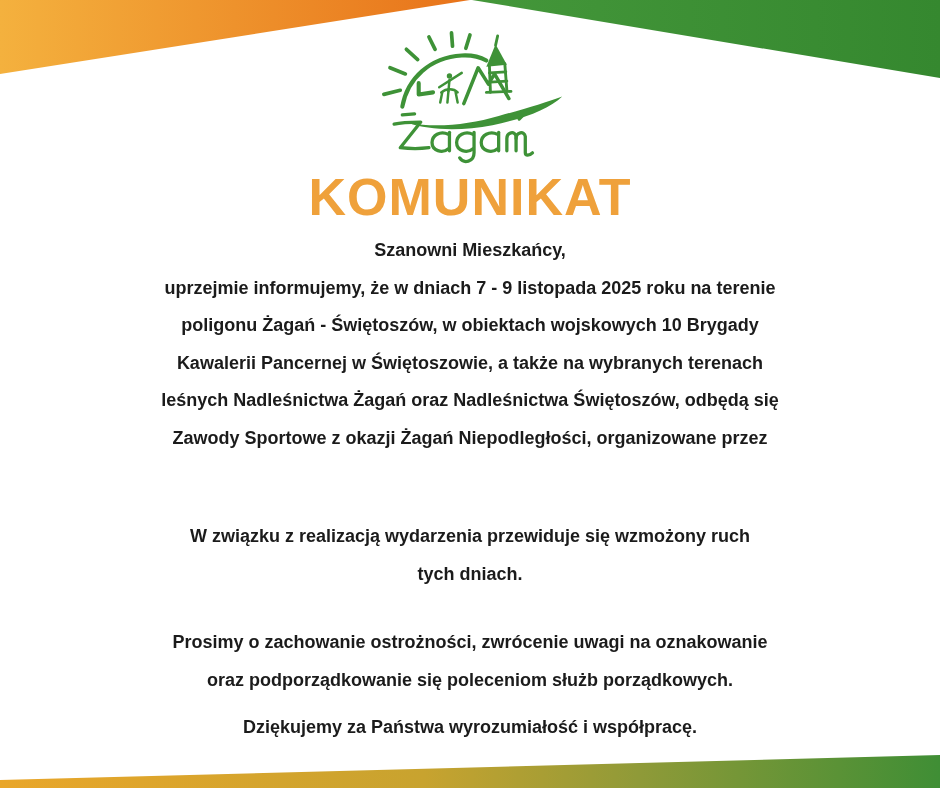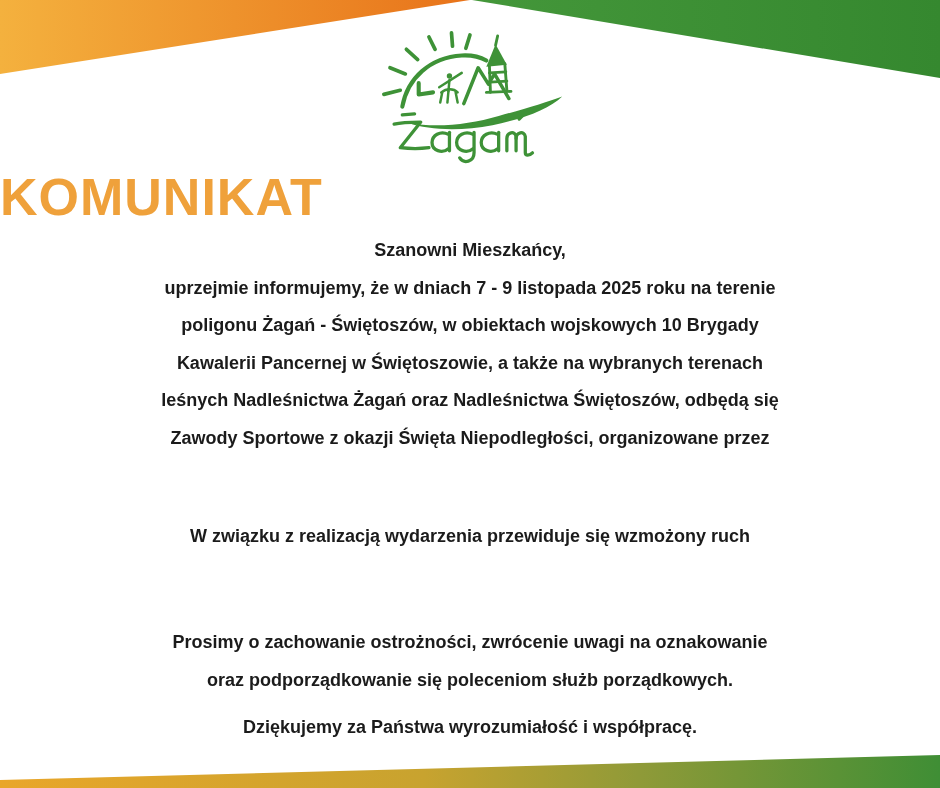--- a/index.html
+++ b/index.html
@@ -1,21 +1,21 @@
 <!DOCTYPE html>
 <html><head>
 <meta charset="utf-8">
 <style>
   html,body{margin:0;padding:0;background:#ffffff;}
   #page{position:relative;width:940px;height:788px;background:#ffffff;overflow:hidden;
         font-family:"Liberation Sans",sans-serif;}
   svg{display:block;}
   .corner{position:absolute;left:0;top:0;width:940px;height:788px;pointer-events:none;}
   #logo{position:absolute;left:349px;top:28px;width:246px;height:140px;}
-  #title{position:absolute;left:0;top:166px;width:940px;
+  #title{position:absolute;left:0;top:166px;width:940px;text-align:center;
          font-size:52px;line-height:62px;font-weight:700;letter-spacing:1px;color:#EFA13B;}
   .para{position:absolute;left:20px;width:900px;text-align:center;color:#1B1B1B;
         font-weight:700;font-size:18px;line-height:37.5px;}
   .para div{white-space:nowrap;}
   #p1{top:232px;}
   #p2{top:518px;}
   #p3{top:624px;}
   #p4{top:709px;}
 </style>
 </head>
@@ -105,25 +105,26 @@
   </svg>
 
   <div id="title">KOMUNIKAT</div>
 
   <div class="para" id="p1">
     <div>Szanowni Mieszkańcy,</div>
     <div>uprzejmie informujemy, że w dniach 7 - 9 listopada 2025 roku na terenie</div>
     <div>poligonu Żagań - Świętoszów, w obiektach wojskowych 10 Brygady</div>
     <div>Kawalerii Pancernej w Świętoszowie, a także na wybranych terenach</div>
     <div>leśnych Nadleśnictwa Żagań oraz Nadleśnictwa Świętoszów, odbędą się</div>
-    <div>Zawody Sportowe z okazji Święta Niepodległości, organizowane przez</div>
+    <div>Zawody Sportowe z okazji Żagań Niepodległości, organizowane przez</div>
   </div>
 
   <div class="para" id="p2">
     <div>W związku z realizacją wydarzenia przewiduje się wzmożony ruch</div>
+    <div>tych dniach.</div>
   </div>
 
   <div class="para" id="p3">
     <div>Prosimy o zachowanie ostrożności, zwrócenie uwagi na oznakowanie</div>
     <div>oraz podporządkowanie się poleceniom służb porządkowych.</div>
   </div>
 
   <div class="para" id="p4">
     <div>Dziękujemy za Państwa wyrozumiałość i współpracę.</div>
   </div>

